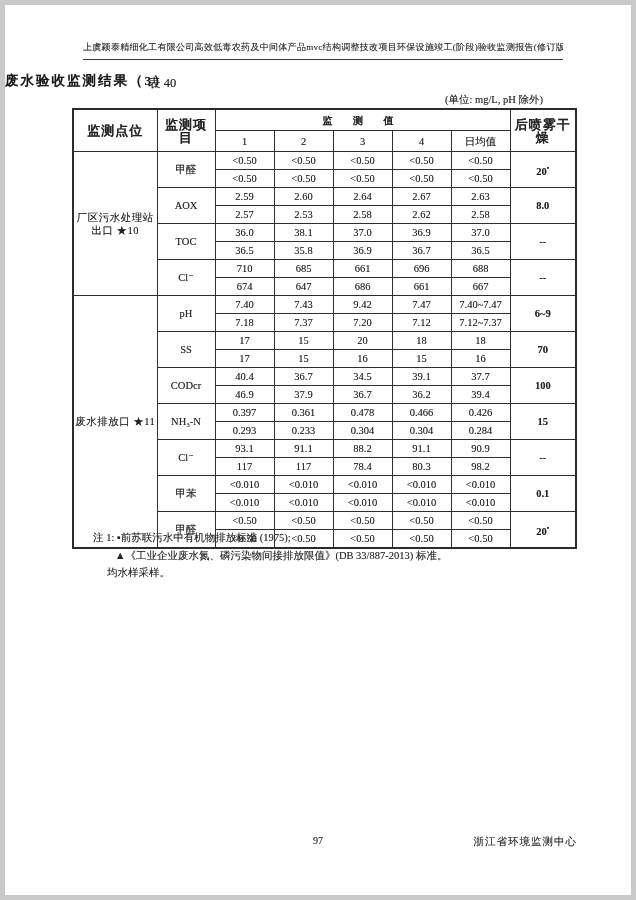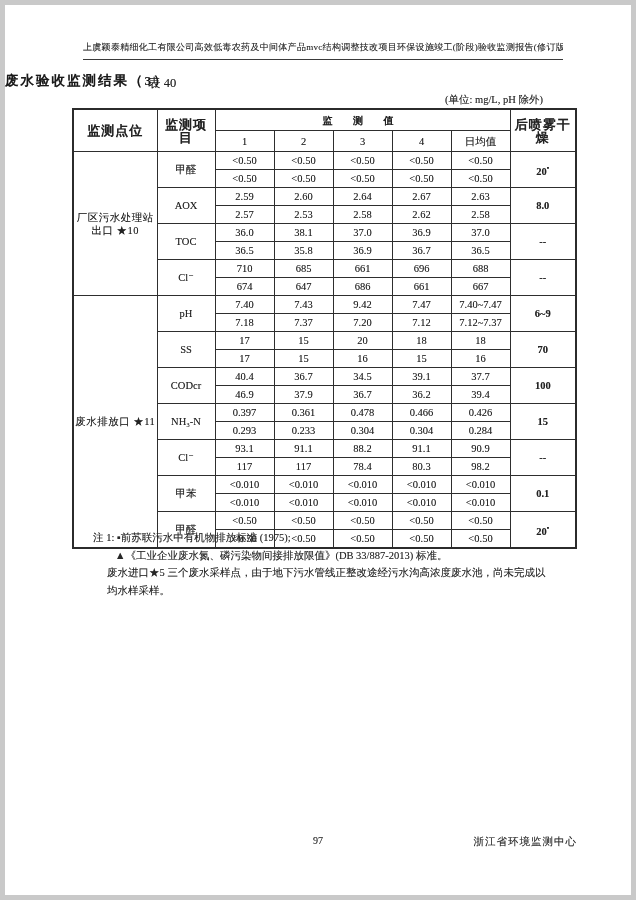--- a/index.html
+++ b/index.html
@@ -299,20 +299,19 @@
           <td class="val-cell">&lt;0.50</td>
           <td class="val-cell">&lt;0.50</td>
           <td class="val-cell">&lt;0.50</td>
         </tr>
       </tbody>
   </table>
 
   <div class="notes">
     <div class="note-line">注 1: ▪前苏联污水中有机物排放标准 (1975);</div>
     <div class="note-line note-indent">▲《工业企业废水氮、磷污染物间接排放限值》(DB 33/887-2013) 标准。</div>
-    <div class="note-line note-indent2">废水进口★5 三个废水采样点，由于地下污水管线正整改途经污水沟高浓度废水池，尚未完成以</div>
     <div class="note-line note-indent2">均水样采样。</div>
   </div>
 
   <div class="footer-page">97</div>
   <div class="footer-org">浙江省环境监测中心</div>
 
 </div>
 
 </body></html>

